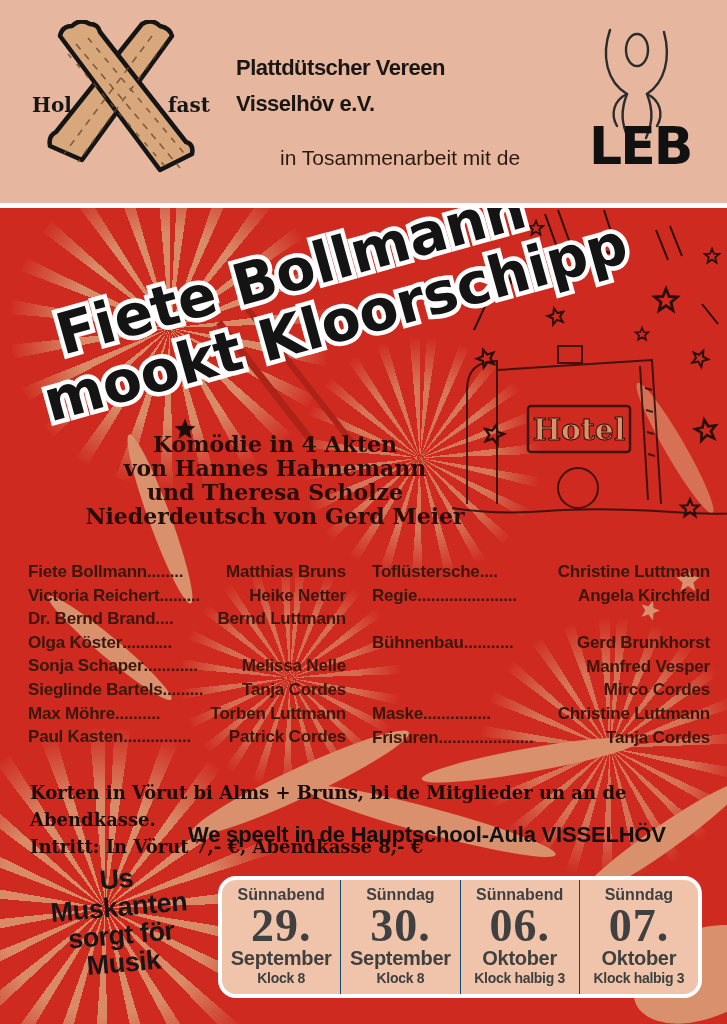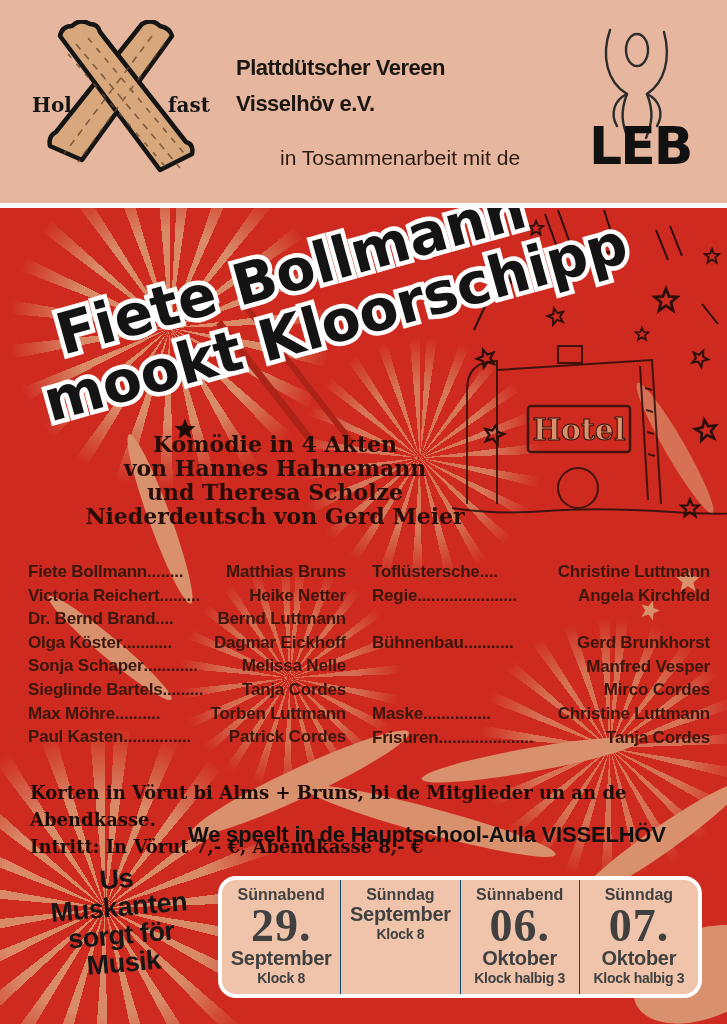--- a/index.html
+++ b/index.html
@@ -208,21 +208,20 @@
             <span class="cname">Heike Netter</span>
           </div>
         <div class="cline">
             <span class="crole">Dr. Bernd Brand</span>
             <span class="cdots">....</span>
             <span class="cname">Bernd Luttmann</span>
           </div>
         <div class="cline">
             <span class="crole">Olga Köster</span>
             <span class="cdots">...........</span>
-            <span class="cname">Dagmar Eickhoff</span>
           </div>
         <div class="cline">
             <span class="crole">Sonja Schaper</span>
             <span class="cdots">............</span>
             <span class="cname">Melissa Nelle</span>
           </div>
         <div class="cline">
             <span class="crole">Sieglinde Bartels</span>
             <span class="cdots">.........</span>
             <span class="cname">Tanja Cordes</span>
@@ -294,20 +293,21 @@
 
     <div class="panel">
       <div class="cell">
         <div class="d-day">Sünnabend</div>
         <div class="d-num">29.</div>
         <div class="d-mon">September</div>
         <div class="d-time">Klock 8</div>
       </div>
       <div class="cell">
         <div class="d-day">Sünndag</div>
+        <div class="d-num">30.</div>
         <div class="d-mon">September</div>
         <div class="d-time">Klock 8</div>
       </div>
       <div class="cell">
         <div class="d-day">Sünnabend</div>
         <div class="d-num">06.</div>
         <div class="d-mon">Oktober</div>
         <div class="d-time">Klock halbig 3</div>
       </div>
       <div class="cell">

